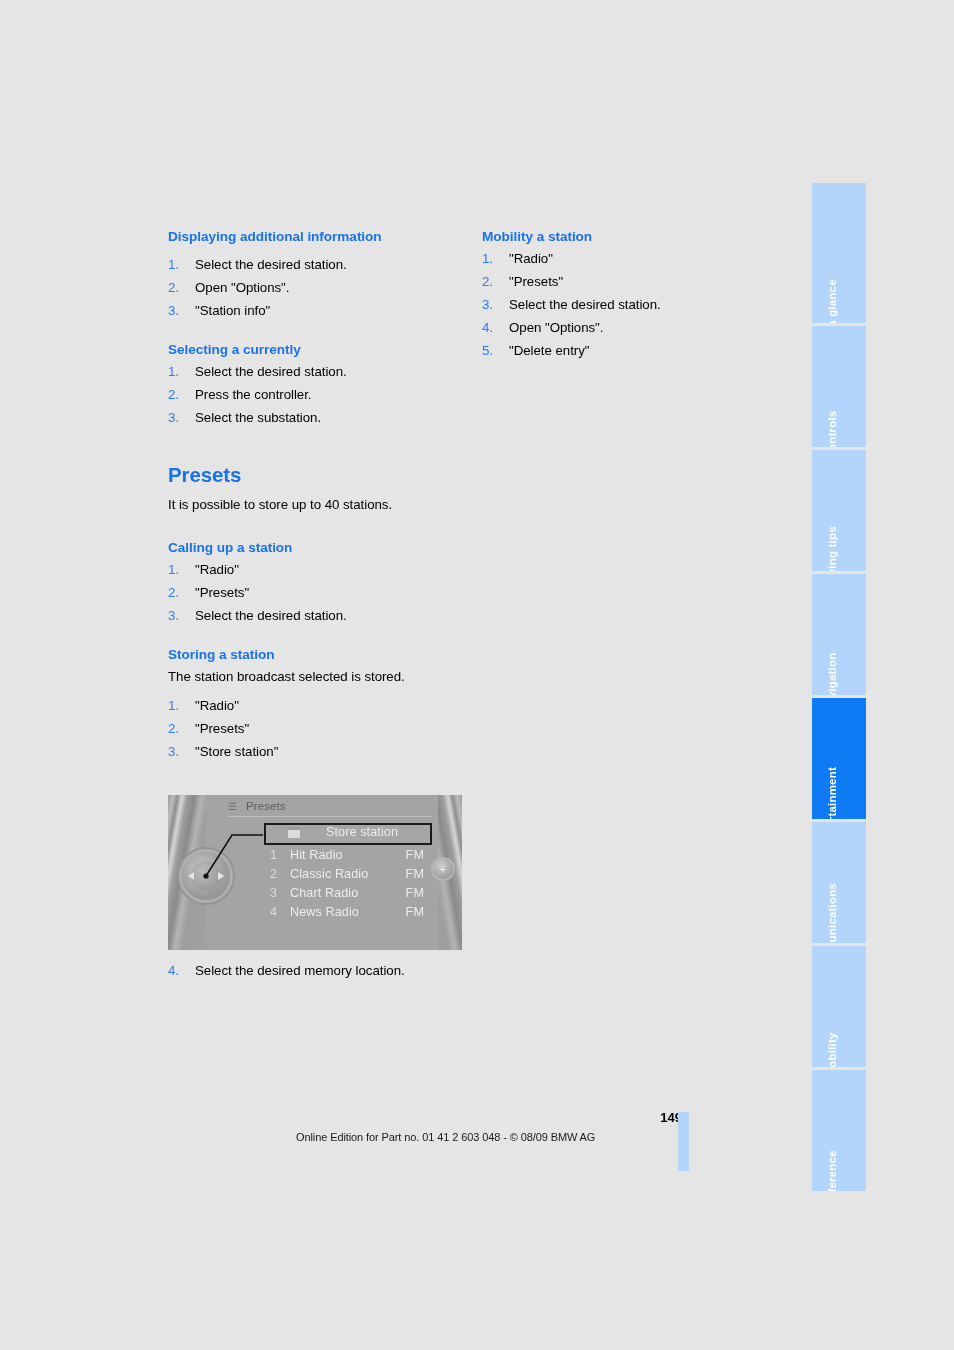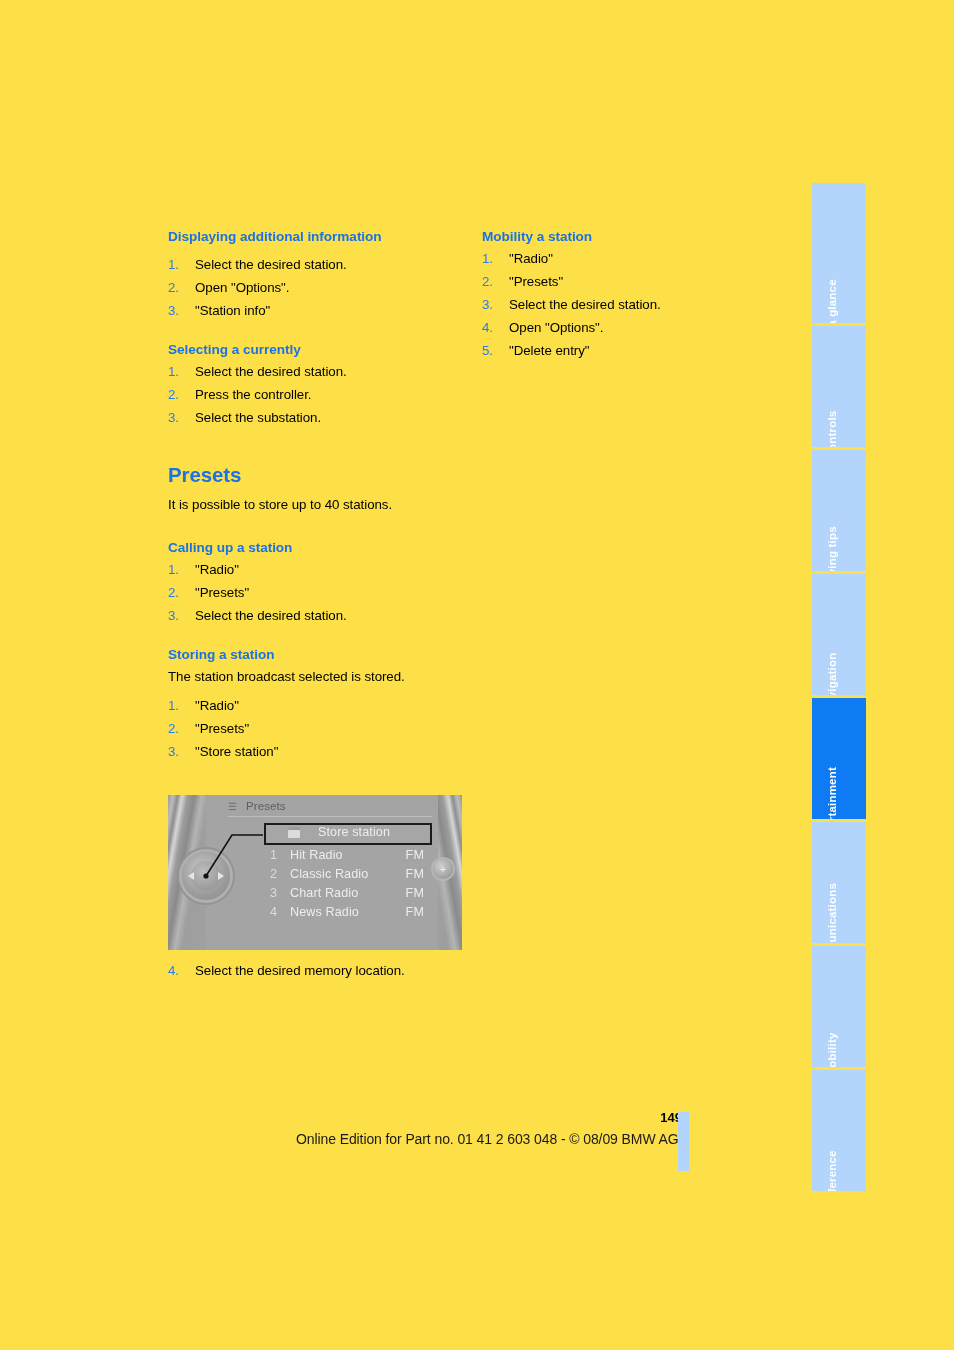--- a/index.html
+++ b/index.html
@@ -12,21 +12,21 @@
     height: 1350px;
     position: relative;
     font-family: "Liberation Sans", sans-serif;
     -webkit-font-smoothing: antialiased;
   }
 
   
   .page {
     position: absolute;
     inset: 0;
-    background: #fde047;
+    background: #e5e5e5;
     overflow: hidden;
   }
 
   
   .content {
     position: absolute;
     left: 168px;
     top: 228px;
     width: 530px;
   }
@@ -202,21 +202,21 @@
     position: absolute;
     left: 22px;
     top: 2px;
     width: 12px;
     height: 11px;
     background: #dcdcdc;
     border-radius: 1px;
     box-shadow: inset 0 3px 0 #9c9c9c;
   }
   .illus .row.highlight .label {
-    left: 52px;
+    left: 60px;
   }
   .illus .row .band {
     position: absolute;
     right: 8px;
     color: #ededed;
   }
   .illus .knob {
     position: absolute;
     left: 14px;
     top: 57px;
@@ -309,21 +309,21 @@
     left: 678px;
     top: 1112px;
     width: 11px;
     height: 59px;
     background: #b3d4fb;
   }
   .footer-line {
     position: absolute;
     left: 296px;
     top: 1131px;
-    font-size: 14px;
+    font-size: 11px;
     color: #1a1a1a;
     letter-spacing: -0.1px;
   }
 </style>
 </head>
 <body>
 
 <div class="page">
 
   <div class="content">

